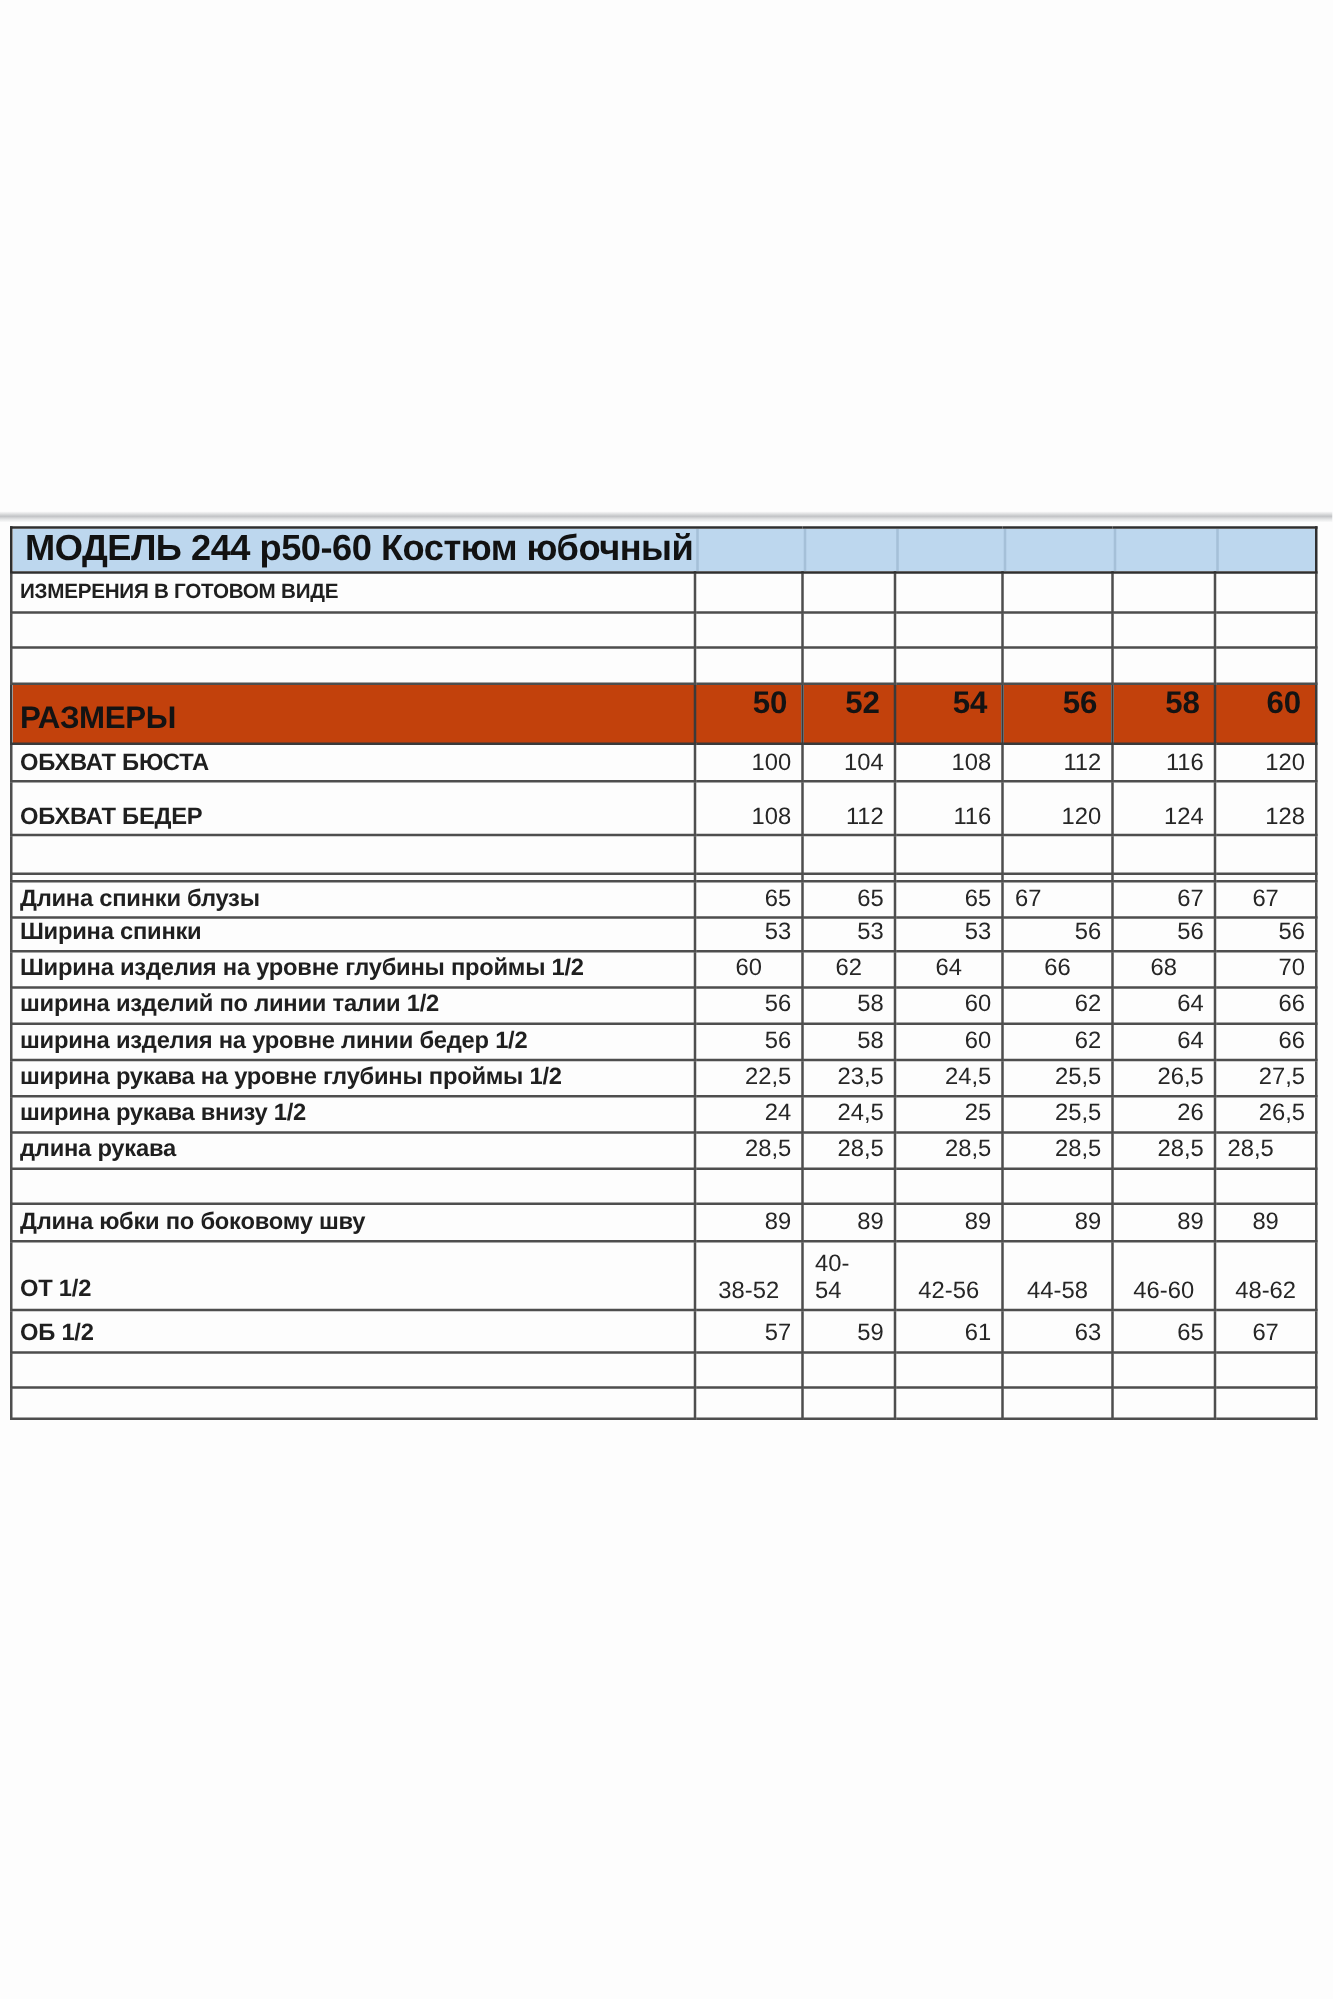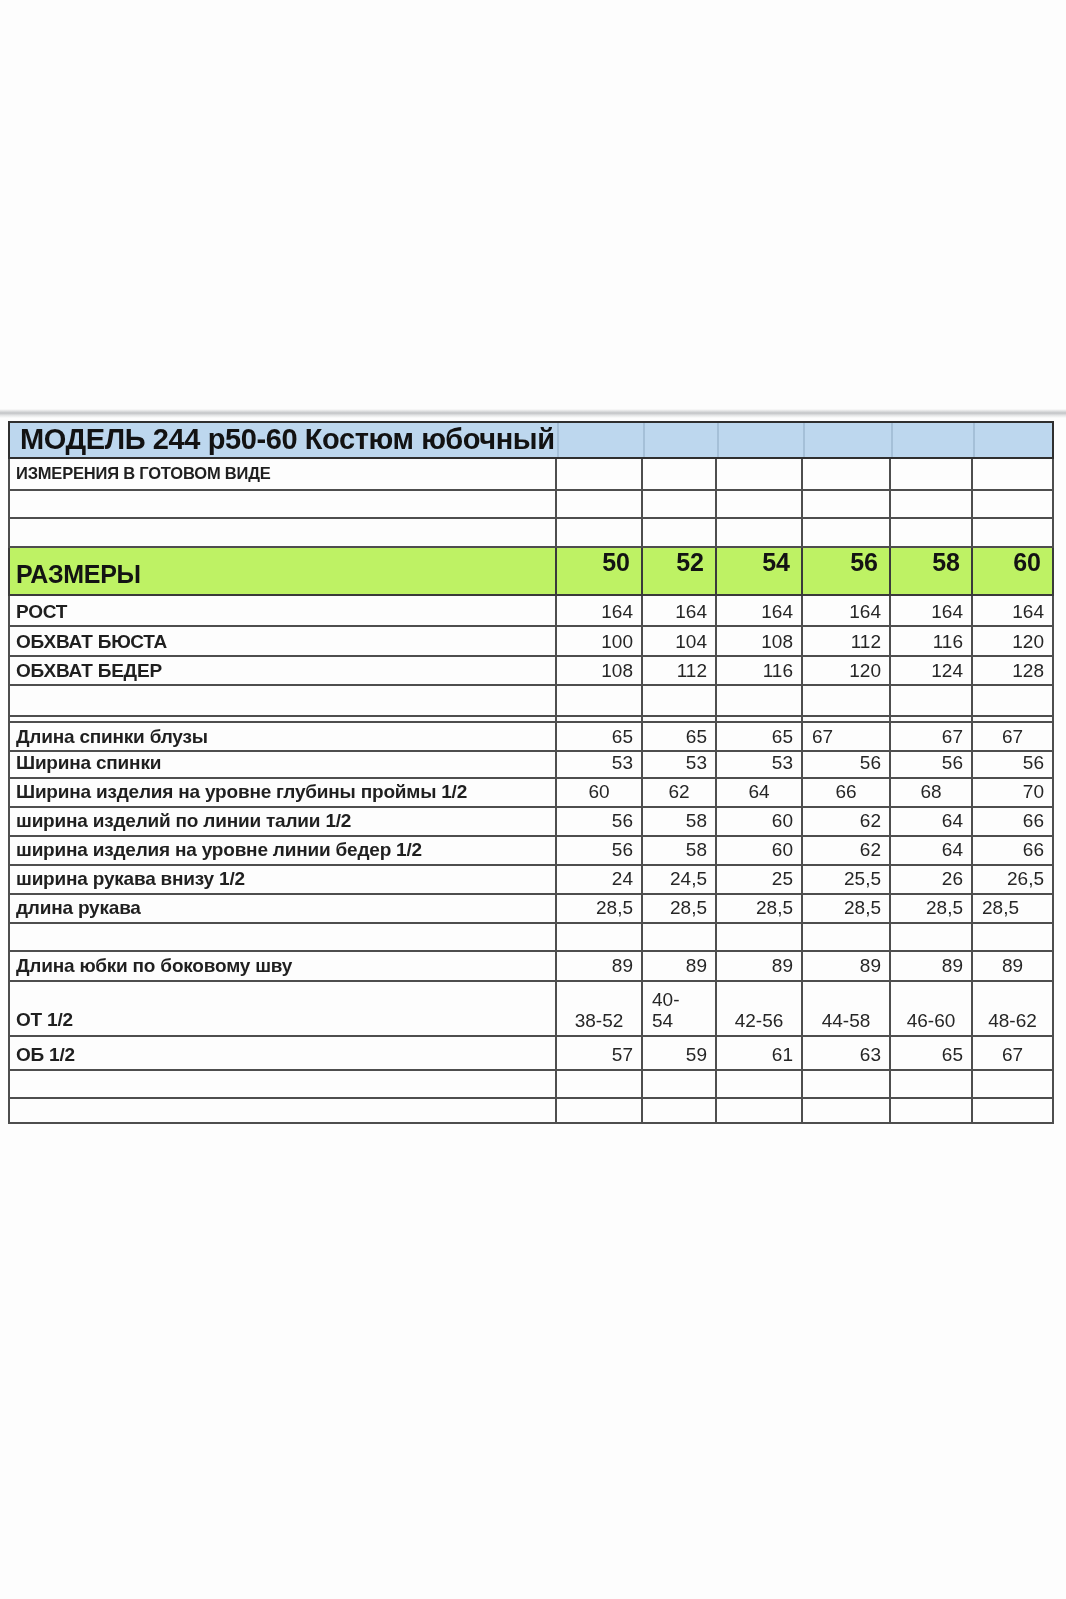--- a/index.html
+++ b/index.html
@@ -37,21 +37,21 @@
     position:absolute;top:0;bottom:0;width:2px;
     background:rgba(105,133,162,0.28);
   }
   
   tr.row-subheader td.label{
     font-size:16.5px;font-weight:700;letter-spacing:-0.2px;
     vertical-align:middle;padding-bottom:2px;border-radius:16px;
   }
   
   tr.row-sizes td{
-    background:#bef264;font-weight:700;color:#131313;
+    background:#c2410c;font-weight:700;color:#131313;
     border-color:#3a3a3a;
   }
   tr.row-sizes td.label{font-size:25px;letter-spacing:-0.3px;padding-bottom:6px;}
   tr.row-sizes td.value{font-size:25px;text-align:right;padding-right:11px;padding-bottom:18px;}
   
   td.label{font-weight:700;font-size:18.5px;letter-spacing:-0.2px;text-align:left;}
   td.value{text-align:right;font-weight:400;color:#262626;}
   td.value.al-l{text-align:left;padding-left:9px;}
   td.value.al-c{text-align:center;padding-right:2px;padding-left:2px;}
   tr.row-thin td{height:4px;padding:0;}
@@ -108,39 +108,30 @@
       </tr>
       <tr class="row-sizes" style="height: 43px;">
         <td class="label">РАЗМЕРЫ</td>
         <td class="value">50</td>
         <td class="value">52</td>
         <td class="value">54</td>
         <td class="value">56</td>
         <td class="value">58</td>
         <td class="value">60</td>
       </tr>
-      <tr class="row-data" style="height: 31px;">
-        <td class="label">РОСТ</td>
-        <td class="value">164</td>
-        <td class="value">164</td>
-        <td class="value">164</td>
-        <td class="value">164</td>
-        <td class="value">164</td>
-        <td class="value">164</td>
-      </tr>
       <tr class="row-data" style="height: 30px;">
         <td class="label">ОБХВАТ БЮСТА</td>
         <td class="value">100</td>
         <td class="value">104</td>
         <td class="value">108</td>
         <td class="value">112</td>
         <td class="value">116</td>
         <td class="value">120</td>
       </tr>
-      <tr class="row-data" style="height: 29px;">
+      <tr class="row-data" style="height: 43px;">
         <td class="label">ОБХВАТ БЕДЕР</td>
         <td class="value">108</td>
         <td class="value">112</td>
         <td class="value">116</td>
         <td class="value">120</td>
         <td class="value">124</td>
         <td class="value">128</td>
       </tr>
       <tr class="row-empty" style="height: 31px;">
         <td class="label"></td>
@@ -197,20 +188,29 @@
         <td class="value">66</td>
       </tr>
       <tr class="row-data" style="height: 29px;">
         <td class="label">ширина изделия на уровне линии бедер 1/2</td>
         <td class="value">56</td>
         <td class="value">58</td>
         <td class="value">60</td>
         <td class="value">62</td>
         <td class="value">64</td>
         <td class="value">66</td>
+      </tr>
+      <tr class="row-data" style="height: 29px;">
+        <td class="label">ширина рукава на уровне глубины проймы 1/2</td>
+        <td class="value">22,5</td>
+        <td class="value">23,5</td>
+        <td class="value">24,5</td>
+        <td class="value">25,5</td>
+        <td class="value">26,5</td>
+        <td class="value">27,5</td>
       </tr>
       <tr class="row-data" style="height: 29px;">
         <td class="label">ширина рукава внизу 1/2</td>
         <td class="value">24</td>
         <td class="value">24,5</td>
         <td class="value">25</td>
         <td class="value">25,5</td>
         <td class="value">26</td>
         <td class="value">26,5</td>
       </tr>

